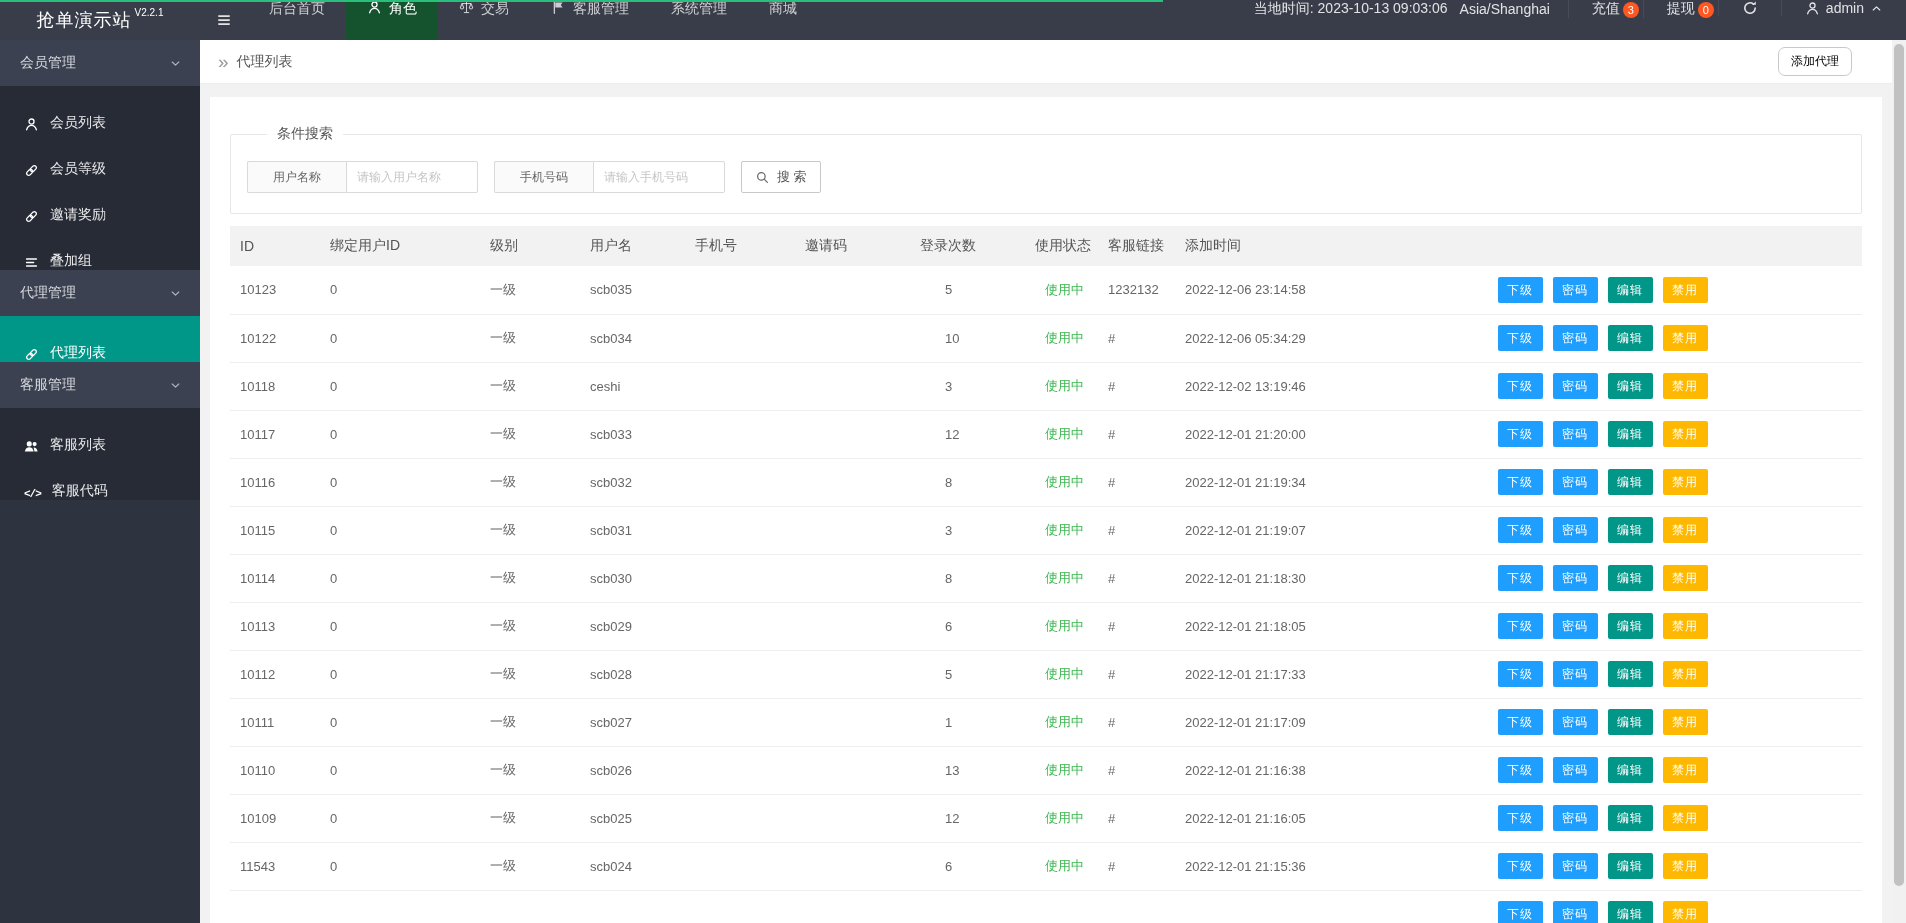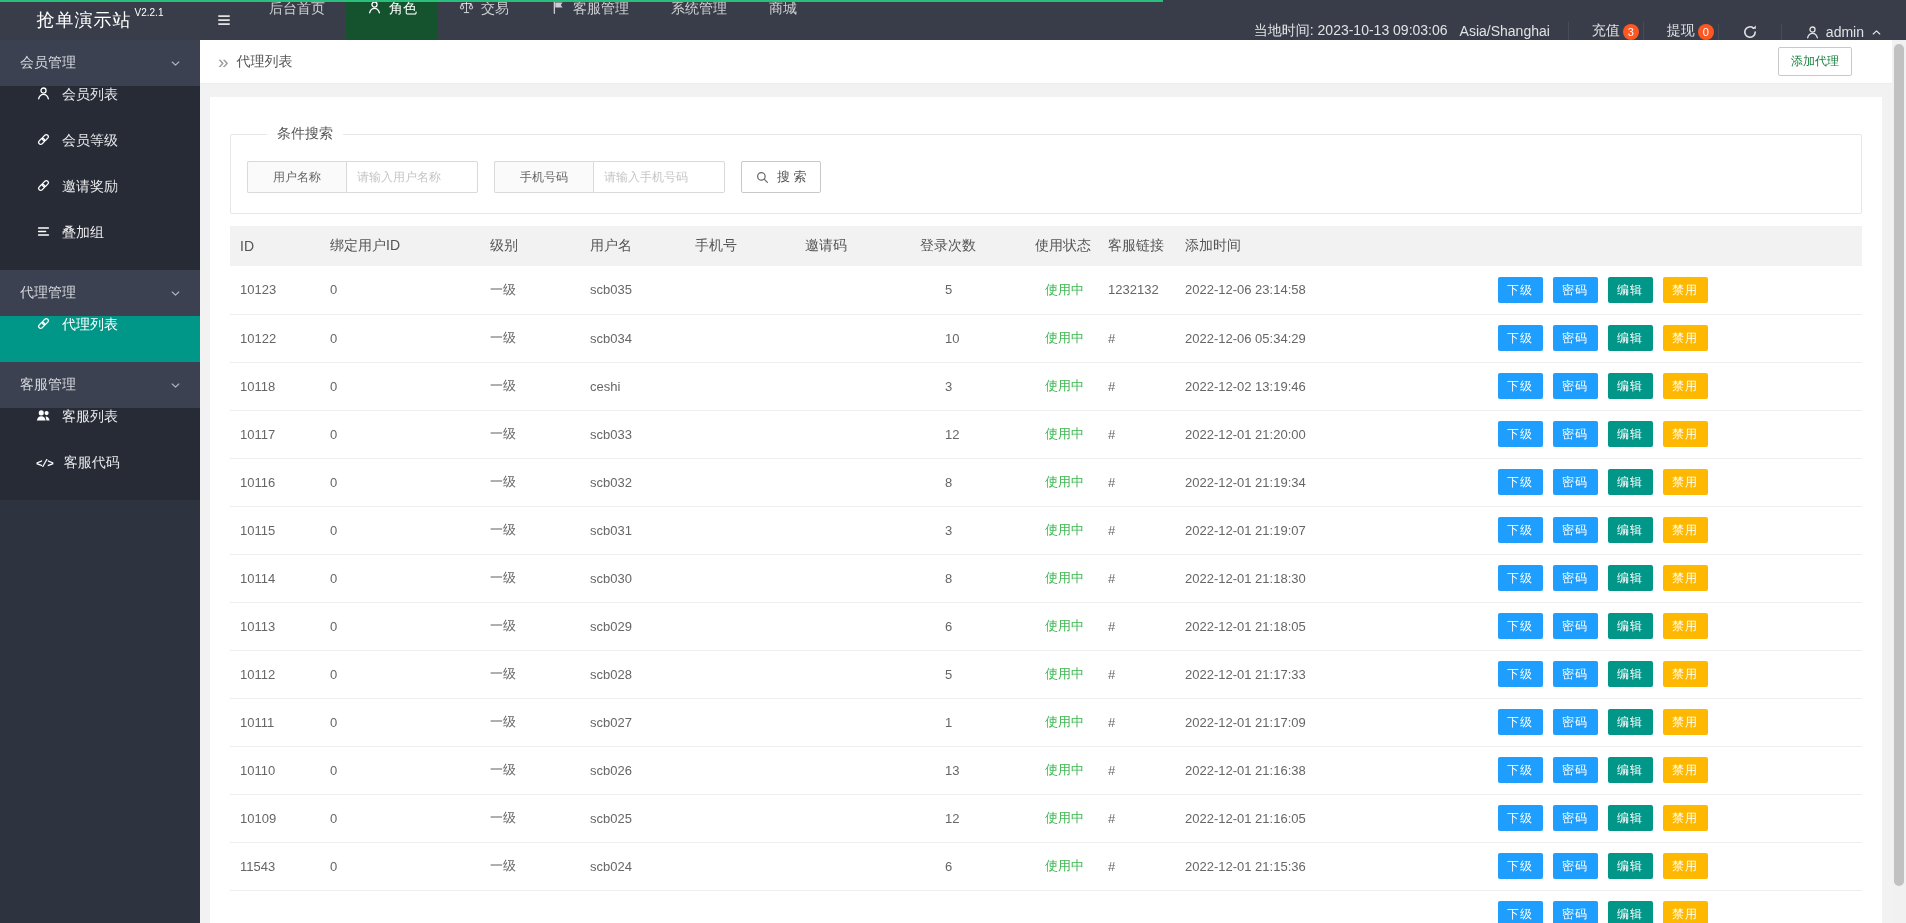--- a/index.html
+++ b/index.html
@@ -15,38 +15,38 @@
   .navbar{position:absolute;top:0;left:0;width:1906px;height:40px;background:#393d49;display:flex;align-items:stretch;color:#fff;z-index:40;}
   .logo{width:200px;flex:0 0 200px;display:flex;align-items:flex-start;justify-content:center;padding-top:8px;color:#fff;}
   .logo .logo-text{font-size:18px;letter-spacing:1px;line-height:24px;}
   .logo sup{font-size:10px;margin-left:3px;line-height:10px;}
   .hamburger{display:flex;align-items:center;padding:0 16px;cursor:pointer;color:rgba(255,255,255,.85);}
   .nav-menu{display:flex;align-items:stretch;}
   .nav-item{display:flex;gap:7px;padding:0 21px;font-size:14px;color:rgba(255,255,255,.75);cursor:pointer;white-space:nowrap;}
   .nav-item .ico{color:rgba(255,255,255,.75);}
   .nav-item.active{background:#14532d;color:#fff;}
   .nav-item.active .ico{color:#fff;}
-  .nav-right{margin-left:auto;display:flex;align-items:flex-end;font-size:14px;color:rgba(255,255,255,.85);}
+  .nav-right{margin-left:auto;display:flex;align-items:flex-start;font-size:14px;color:rgba(255,255,255,.85);}
   .time-block{display:flex;align-items:center;gap:12px;padding:0 18px;white-space:nowrap;}
   .nav-pill{position:relative;display:flex;align-items:center;gap:6px;padding:0 23px;border-left:1px solid #464b58;cursor:pointer;white-space:nowrap;}
   .badge{position:absolute;top:2px;right:4px;background:#ff5722;color:#fff;font-size:11px;height:16px;min-width:16px;line-height:16px;border-radius:8px;text-align:center;padding:0 4px;}
   
   .sidebar{position:absolute;top:40px;left:0;width:200px;bottom:0;background:#2e3340;z-index:30;}
   .side-group-header{height:46px;background:#3b4150;color:#d6d8dd;font-size:14px;display:flex;align-items:center;justify-content:space-between;padding:0 18px 0 20px;cursor:pointer;}
   .side-group-header .ico{color:#aeb2bc;}
-  .side-item{height:46px;background:#262b36;color:#e8e8ea;display:flex;align-items:flex-start;gap:11px;padding-left:36px;font-size:14px;cursor:pointer;}
+  .side-item{height:46px;background:#262b36;color:#e8e8ea;display:flex;align-items:flex-end;gap:11px;padding-left:24px;font-size:14px;cursor:pointer;}
   .side-item .ico{color:#fff;}
   .side-item.active{background:#009688;color:#fff;}
   .code-ico{font-family:"Liberation Mono","DejaVu Sans Mono",monospace;font-size:11px;font-weight:bold;letter-spacing:-1px;}
   
   .main{position:absolute;top:40px;left:200px;right:14px;bottom:0;}
   .breadcrumb-bar{height:44px;background:#fff;border-bottom:1px solid #ededed;display:flex;align-items:center;padding:0 40px 0 18px;}
   .bc-icon{color:#999;font-size:19px;line-height:1;margin-right:8px;}
   .bc-title{color:#555;font-size:14px;}
-  .add-btn{margin-left:auto;background:#fff;border:1px solid #c9c9c9;border-radius:2px;color:#15803d;font-size:12px;padding:5px 12px;cursor:pointer;font-family:inherit;}
+  .add-btn{margin-left:auto;background:#fff;border:1px solid #c9c9c9;border-radius:7px;color:#000000;font-size:12px;padding:5px 12px;cursor:pointer;font-family:inherit;}
   .panel{background:#fff;margin:13px 10px 0 10px;padding:16px 20px 0 20px;min-height:810px;}
   
   .search-fieldset{border:1px solid #e7e7e7;border-radius:2px;margin-top:12px;padding:14px 20px 20px 16px;}
   .search-fieldset legend{margin-left:20px;padding:0 10px;font-size:14px;color:#555;}
   .search-row{display:flex;align-items:center;gap:16px;margin-top:4px;}
   .input-group{display:flex;height:32px;}
   .ig-label{background:#fafafa;border:1px solid #d9d9d9;border-right:none;border-radius:2px 0 0 2px;display:flex;align-items:center;padding:0 25px;font-size:12px;color:#666;white-space:nowrap;}
   .ig-input{width:132px;border:1px solid #d9d9d9;border-radius:0 2px 2px 0;padding:0 10px;font-size:12px;color:#666;outline:none;font-family:inherit;background:#fff;}
   .ig-input::placeholder{color:#c6c6c6;}
   .search-btn{height:32px;margin-left:0;padding:0 13px;background:#fff;border:1px solid #c9c9c9;border-radius:2px;color:#555;font-size:13px;display:flex;align-items:center;gap:7px;cursor:pointer;font-family:inherit;}

